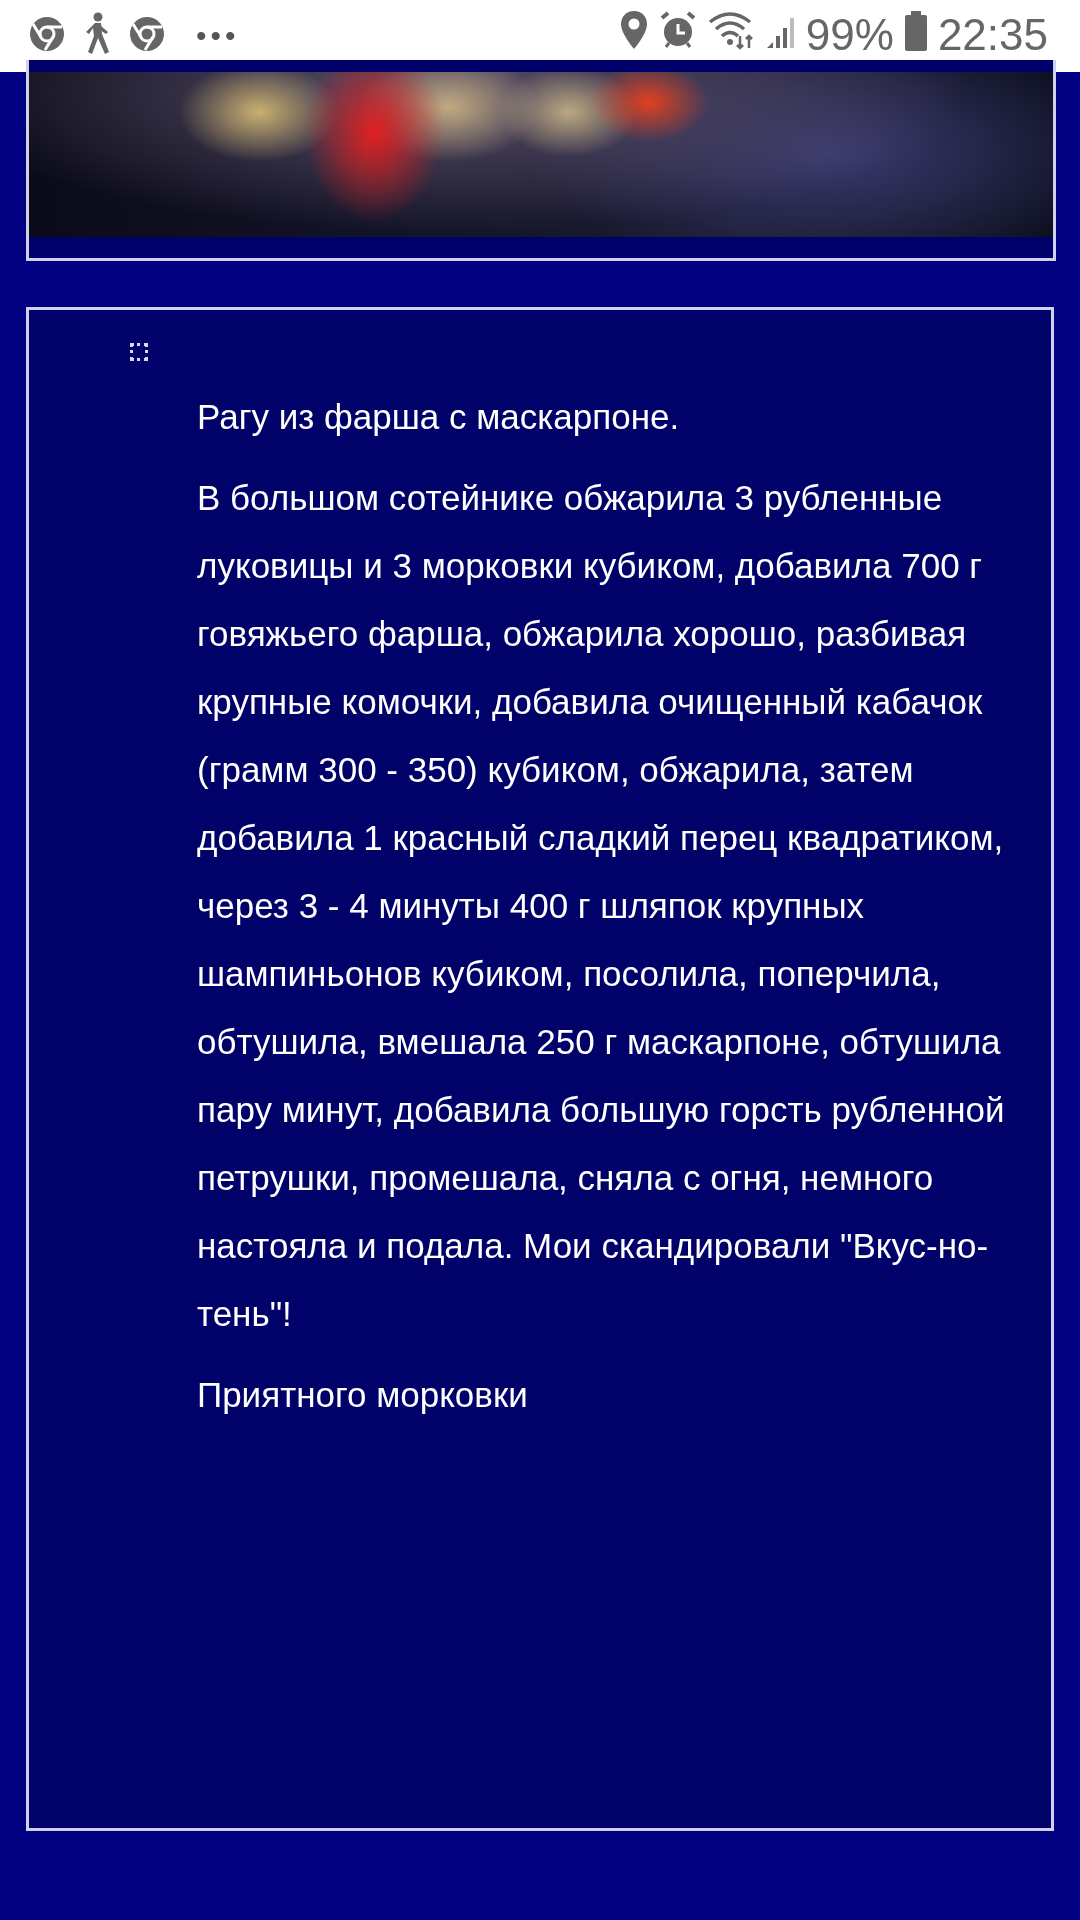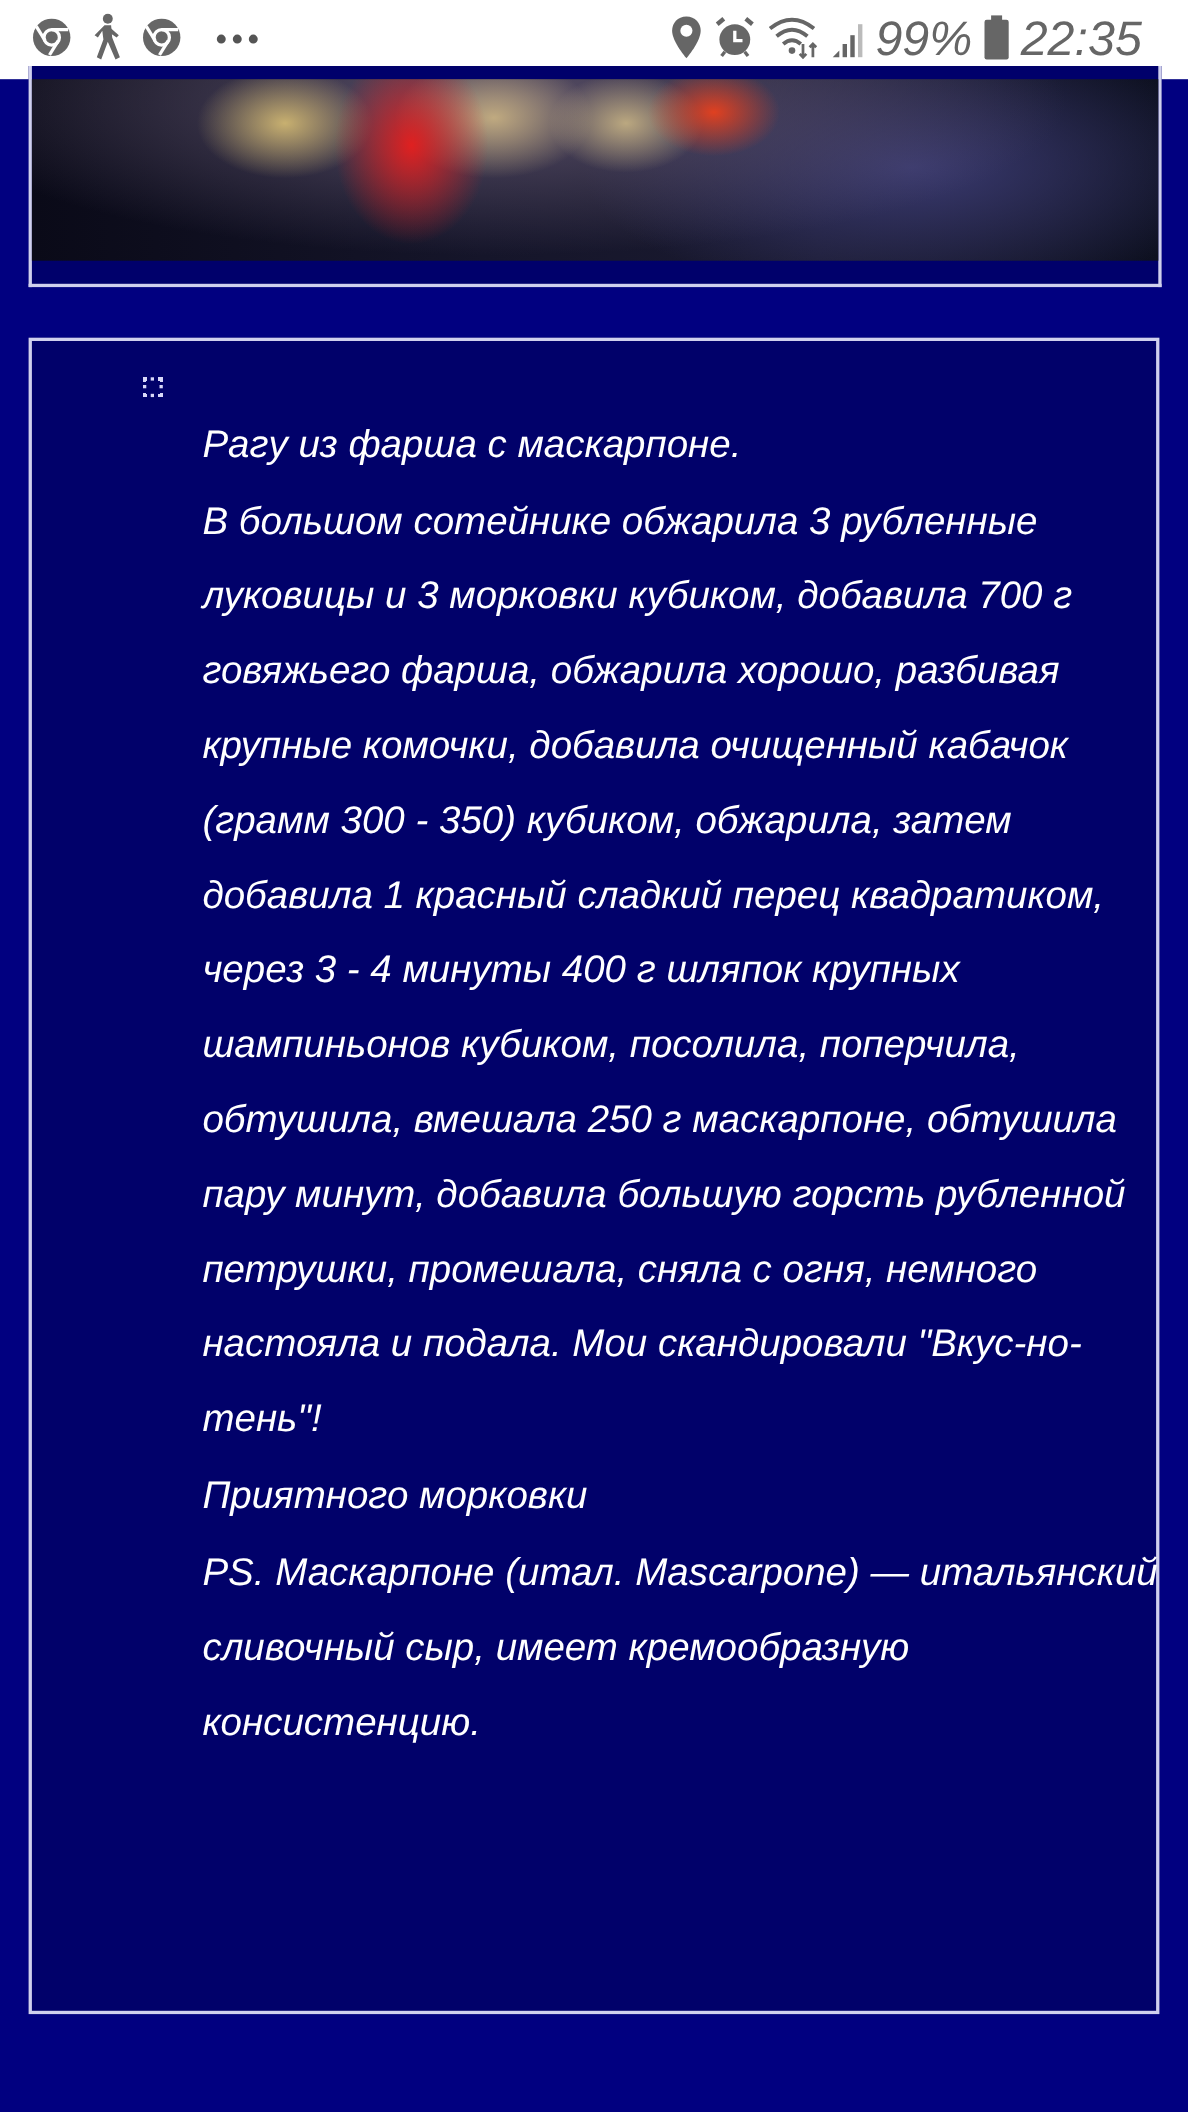--- a/index.html
+++ b/index.html
@@ -7,21 +7,21 @@
     width:1080px; height:1920px; overflow:hidden;
     background:#010080;
     font-family:"Liberation Sans", sans-serif;
     position:relative;
   }
   .status-bar {
     position:absolute; left:0; top:0; width:1080px; height:72px;
     background:#ffffff; color:#666666;
   }
   .sb-left { position:absolute; left:28px; top:14px; height:44px; display:flex; align-items:center; gap:14px; }
-  .sb-right { position:absolute; right:42px; top:10px; height:52px; display:flex; align-items:center; gap:10px;font-style:italic; }
+  .sb-right { position:absolute; right:32px; top:10px; height:52px; display:flex; align-items:flex-start; gap:10px; }
   .sb-icon { display:inline-block; }
   .sb-dots { font-size:30px; letter-spacing:4px; color:#555; margin-left:16px; line-height:1; }
   .sb-text { font-size:44px; color:#666666; font-family:"Liberation Sans", sans-serif; }
 
   .image-card {
     position:absolute; left:26px; top:60px; width:1024px; height:198px;
     border:3px solid #d0d0ee; border-top:none;
     background:#00006b;
   }
   .food-image {
@@ -42,21 +42,21 @@
     background:#01016a;
   }
   .broken-image-icon {
     position:absolute; left:101px; top:33px; width:18px; height:18px;
     border:3px dotted #d8d8f8; box-sizing:border-box;
   }
   .article {
     position:absolute; left:155px; top:60px; width:880px;
     color:#ffffff; font-size:35px; line-height:68px;
   }
-  .article p { margin:0;font-style:italic; }
+  .article p { margin:13px; }
   .article p.gap { margin-top:2px; }
 </style>
 </head>
 <body>
 
 <div class="status-bar">
   <div class="sb-left">
     <span class="sb-icon">
       <svg width="38" height="38" viewBox="0 0 38 38">
         <circle cx="19" cy="19" r="17" fill="#666"></circle>
@@ -133,15 +133,14 @@
 <div class="image-card">
   <div class="food-image"></div>
 </div>
 
 <div class="content-card">
   <div class="broken-image-icon"></div>
   <div class="article">
     <p>Рагу из фарша с маскарпоне.</p>
     <p class="gap">В большом сотейнике обжарила 3 рубленные луковицы и 3 морковки кубиком, добавила 700 г говяжьего фарша, обжарила хорошо, разбивая крупные комочки, добавила очищенный кабачок (грамм 300 - 350) кубиком, обжарила, затем добавила 1 красный сладкий перец квадратиком, через 3 - 4 минуты 400 г шляпок крупных шампиньонов кубиком, посолила, поперчила, обтушила, вмешала 250 г маскарпоне, обтушила пару минут, добавила большую горсть рубленной петрушки, промешала, сняла с огня, немного настояла и подала. Мои скандировали "Вкус-но-тень"!</p>
     <p class="gap">Приятного морковки</p>
-    <p class="gap">PS. Маскарпоне (итал. Mascarpone) — итальянский сливочный сыр, имеет кремообразную консистенцию.</p>
   </div>
 </div>
 
 </body></html>

